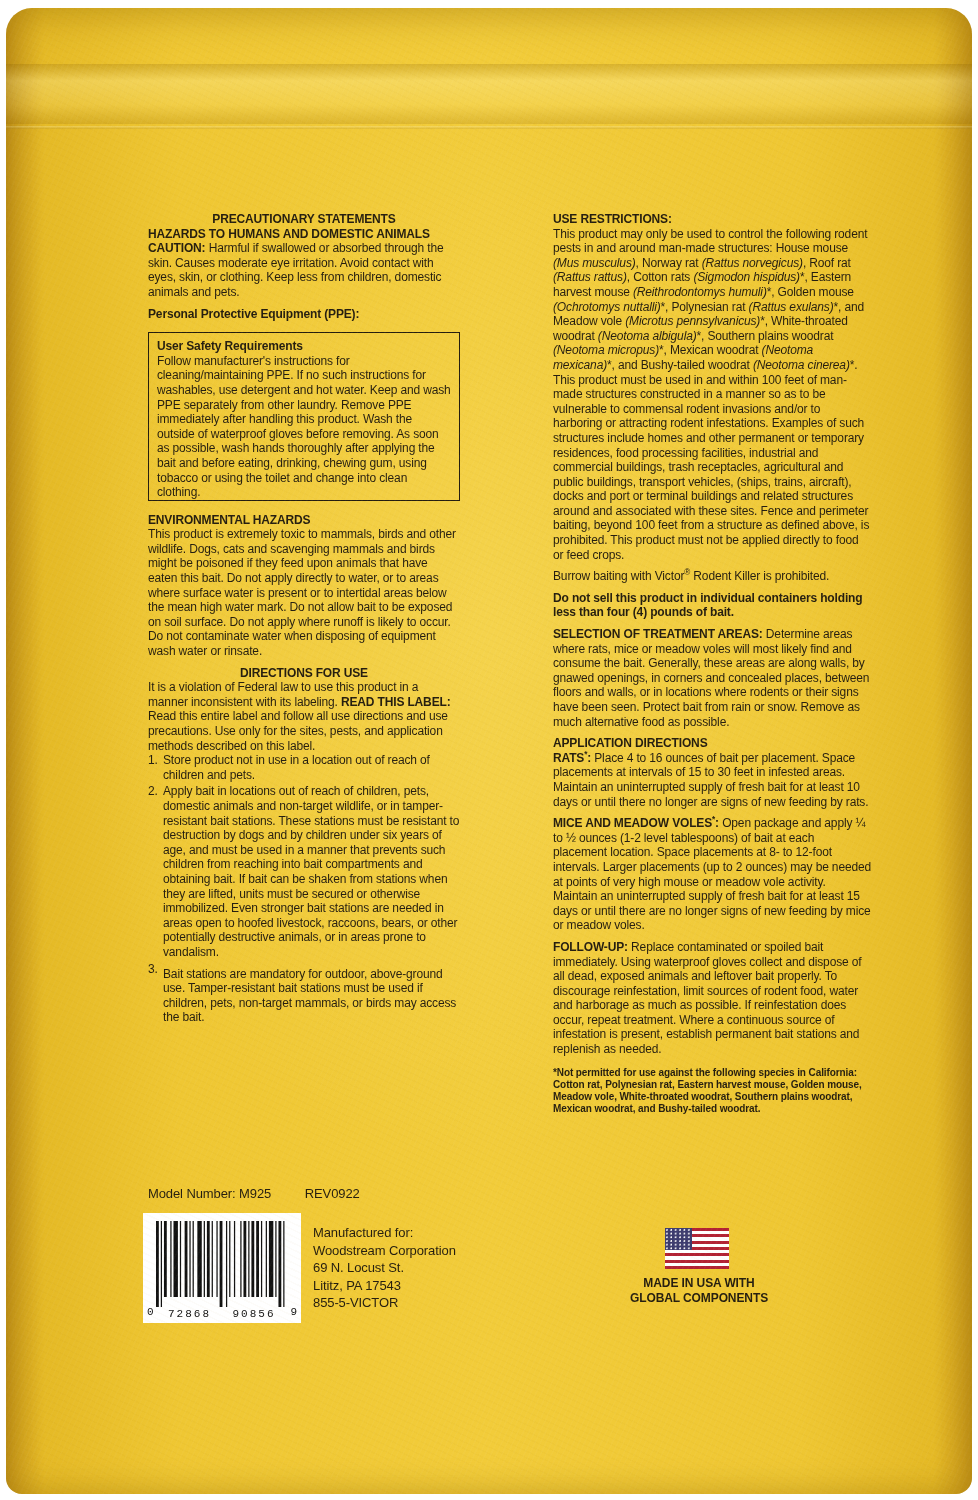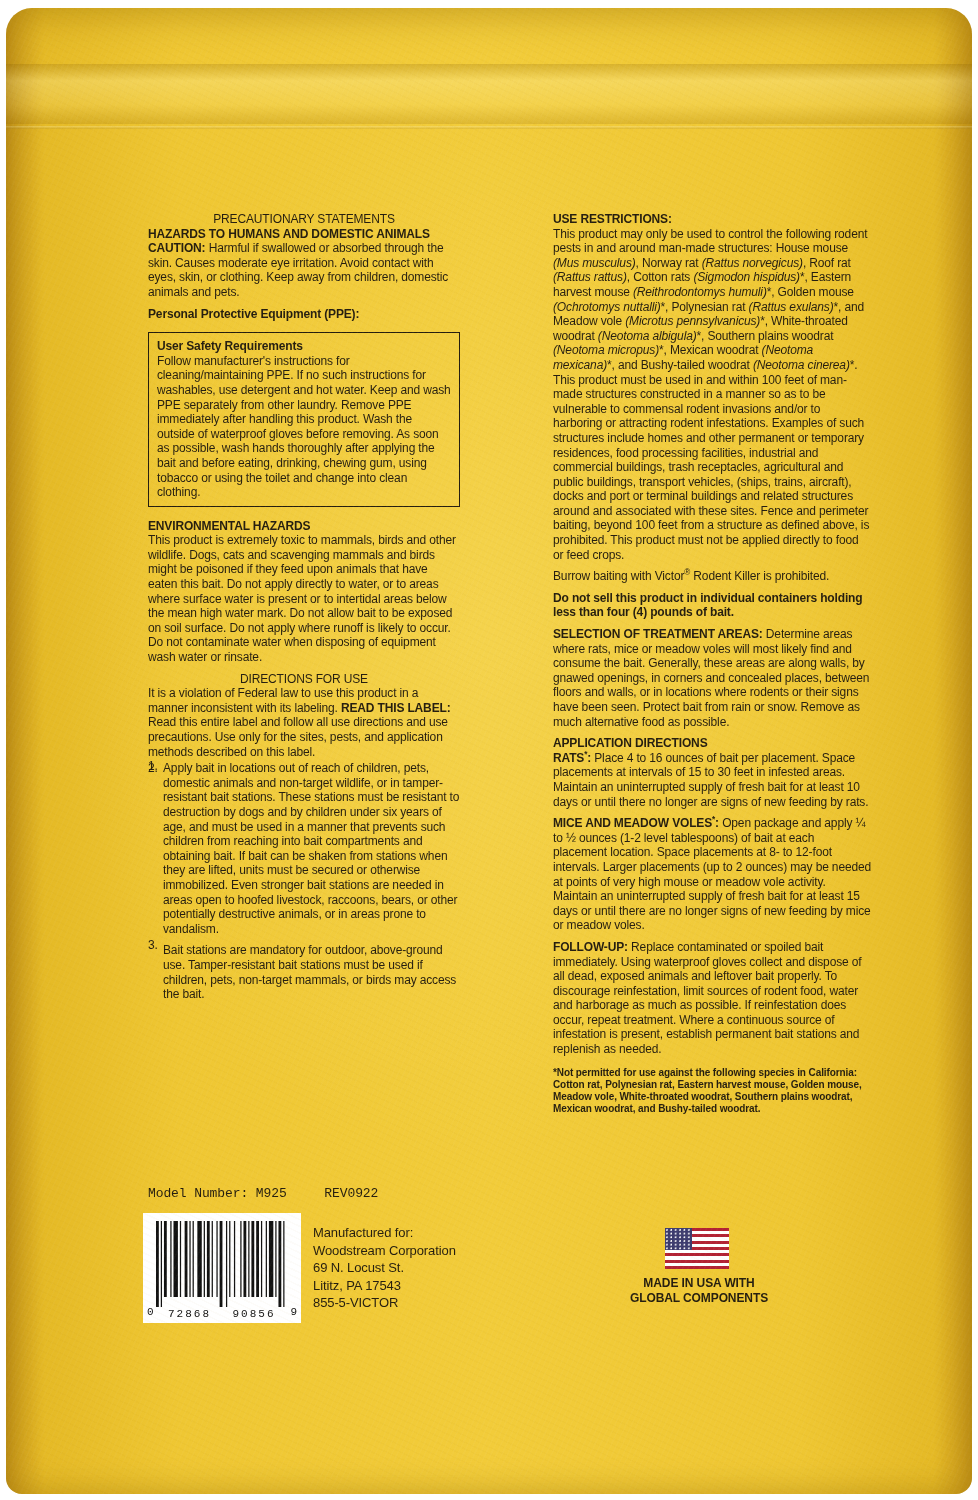--- a/index.html
+++ b/index.html
@@ -26,36 +26,36 @@
   .crimp{
     position:absolute;left:0;right:0;top:56px;height:60px;pointer-events:none;
     background:linear-gradient(180deg, rgba(120,82,0,.20) 0%, rgba(255,242,170,.32) 28%, rgba(255,242,170,.16) 68%, rgba(120,82,0,.16) 100%);
   }
   .crimp-line{position:absolute;left:0;right:0;top:118px;height:3px;background:linear-gradient(180deg, rgba(255,244,180,.35), rgba(120,82,0,.14));pointer-events:none;}
 
   .col{position:absolute;font-size:12px;line-height:14.6px;letter-spacing:-0.15px;}
   .col-left{left:142px;top:204px;width:312px;}
   .col-right{left:547px;top:204px;width:318px;}
 
-  .hc{font-weight:400;text-align:center;margin:0;}
+  .hc{font-weight:700;text-align:center;margin:0;}
   .h{font-weight:700;margin:0;}
   .p{margin:0 0 7px;}
   .mt{margin-top:7px;}
   .mt2{}
   .b{font-weight:700;}
   .i{font-style:italic;}
   sup{font-size:68%;vertical-align:super;line-height:0;}
 
-  .safety-box{border:1.6px solid #241d0f;padding:6px 8px 6px;margin:11px 0 12px;}
+  .safety-box{border:1.6px solid #241d0f;padding:6px 8px 0;margin:11px 0 12px;}
   .li{position:relative;padding-left:15px;margin:0 0 2px;}
   .li .num{position:absolute;left:0;top:0;}
   .indent{padding-left:15px;}
   .footnote{font-size:10px;line-height:12.2px;font-weight:700;letter-spacing:-0.1px;margin-top:10px;}
 
-  .model-line{position:absolute;left:142px;top:1178px;font-size:13px;letter-spacing:-0.1px;font-family:Liberation Mono, monospace;}
+  .model-line{position:absolute;left:142px;top:1178px;font-size:13px;letter-spacing:-0.1px;}
   .model-rev{margin-left:30px;}
 
   .barcode-box{position:absolute;left:137px;top:1205px;width:158px;height:110px;background:#ffffff;}
   .bc-digit{position:absolute;font-family:"Liberation Mono","DejaVu Sans Mono",monospace;font-size:11px;color:#111;}
   .bc-lead{left:4px;bottom:5px;}
   .bc-left{left:14px;bottom:3px;width:54px;text-align:right;letter-spacing:2px;}
   .bc-right{left:84px;bottom:3px;width:54px;text-align:center;letter-spacing:2px;}
   .bc-trail{right:4px;bottom:5px;}
 
   .mfg{position:absolute;left:307px;top:1216px;font-size:13px;line-height:17.5px;letter-spacing:-0.1px;}
@@ -71,37 +71,38 @@
 </head>
 <body>
 
 <div class="bag">
   <div class="crimp"></div>
   <div class="crimp-line"></div>
 
   <div class="col col-left">
     <p class="hc">PRECAUTIONARY STATEMENTS</p>
     <p class="h">HAZARDS TO HUMANS AND DOMESTIC ANIMALS</p>
-    <p class="p"><span class="b">CAUTION:</span><span> Harmful if swallowed or absorbed through the skin. Causes moderate eye irritation. Avoid contact with eyes, skin, or clothing. Keep away from children, domestic animals and pets.</span></p>
+    <p class="p"><span class="b">CAUTION:</span><span> Harmful if swallowed or absorbed through the skin. Causes moderate eye irritation. Avoid contact with eyes, skin, or clothing. Keep less from children, domestic animals and pets.</span></p>
 
     <p class="h mt">Personal Protective Equipment (PPE):</p>
 
     <div class="safety-box">
       <p class="h">User Safety Requirements</p>
       <p style="margin:0">Follow manufacturer's instructions for cleaning/maintaining PPE. If no such instructions for washables, use detergent and hot water. Keep and wash PPE separately from other laundry. Remove PPE immediately after handling this product. Wash the outside of waterproof gloves before removing. As soon as possible, wash hands thoroughly after applying the bait and before eating, drinking, chewing gum, using tobacco or using the toilet and change into clean clothing.</p>
     </div>
 
     <p class="h">ENVIRONMENTAL HAZARDS</p>
     <p class="p">This product is extremely toxic to mammals, birds and other wildlife. Dogs, cats and scavenging mammals and birds might be poisoned if they feed upon animals that have eaten this bait. Do not apply directly to water, or to areas where surface water is present or to intertidal areas below the mean high water mark. Do not allow bait to be exposed on soil surface. Do not apply where runoff is likely to occur. Do not contaminate water when disposing of equipment wash water or rinsate.</p>
 
     <p class="hc mt2">DIRECTIONS FOR USE</p>
     <p style="margin:0"><span>It is a violation of Federal law to use this product in a manner inconsistent with its labeling. </span><span class="b">READ THIS LABEL:</span><span> Read this entire label and follow all use directions and use precautions. Use only for the sites, pests, and application methods described on this label.</span></p>
 
     <div class="li">
       <span class="num">1.</span>
+      <span>Store product not in use in a location out of reach of children and pets.</span>
     </div>
     <div class="li">
       <span class="num">2.</span>
       <span>Apply bait in locations out of reach of children, pets, domestic animals and non-target wildlife, or in tamper-resistant bait stations. These stations must be resistant to destruction by dogs and by children under six years of age, and must be used in a manner that prevents such children from reaching into bait compartments and obtaining bait. If bait can be shaken from stations when they are lifted, units must be secured or otherwise immobilized. Even stronger bait stations are needed in areas open to hoofed livestock, raccoons, bears, or other potentially destructive animals, or in areas prone to vandalism.</span>
     </div>
     <div class="li">
       <span class="num">3.</span>
     </div>
 
     <p class="indent mt" style="margin-bottom:0">Bait stations are mandatory for outdoor, above-ground use. Tamper-resistant bait stations must be used if children, pets, non-target mammals, or birds may access the bait.</p>

